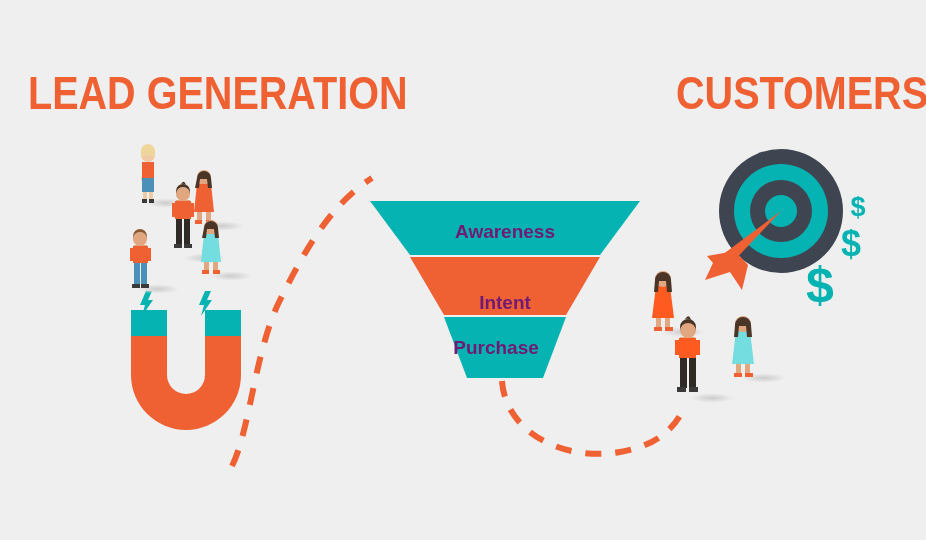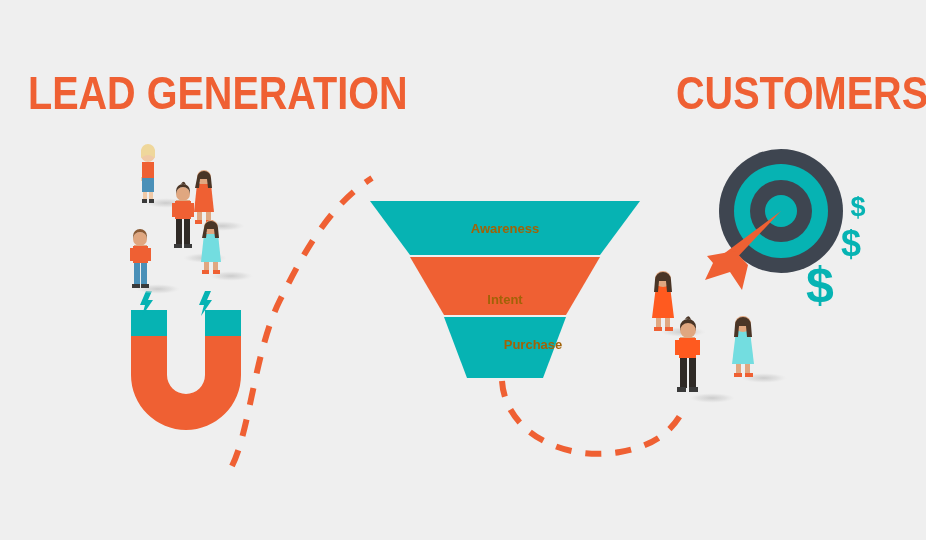--- a/index.html
+++ b/index.html
@@ -32,31 +32,31 @@
 
   .svg-layer {
     position: absolute;
     left: 0;
     top: 0;
     width: 926px;
     height: 540px;
   }
   .funnel-label {
     position: absolute;
-    color: #a16207;
+    color: #701a75;
     font-family: "Liberation Sans", sans-serif;
     font-weight: bold;
-    font-size: 13px;
+    font-size: 19px;
     text-align: center;
     white-space: nowrap;
     transform: translateX(-50%);
   }
   #label-awareness { left: 505px; top: 221px; }
   #label-intent    { left: 505px; top: 292px; }
-  #label-purchase  { left: 533px; top: 337px; }
+  #label-purchase  { left: 496px; top: 337px; }
 </style>
 </head>
 <body>
 
 <div id="canvas">
 
   <div class="title" id="title-lead">LEAD GENERATION</div>
 
   <div class="title" id="title-cust">CUSTOMERS</div>
 

